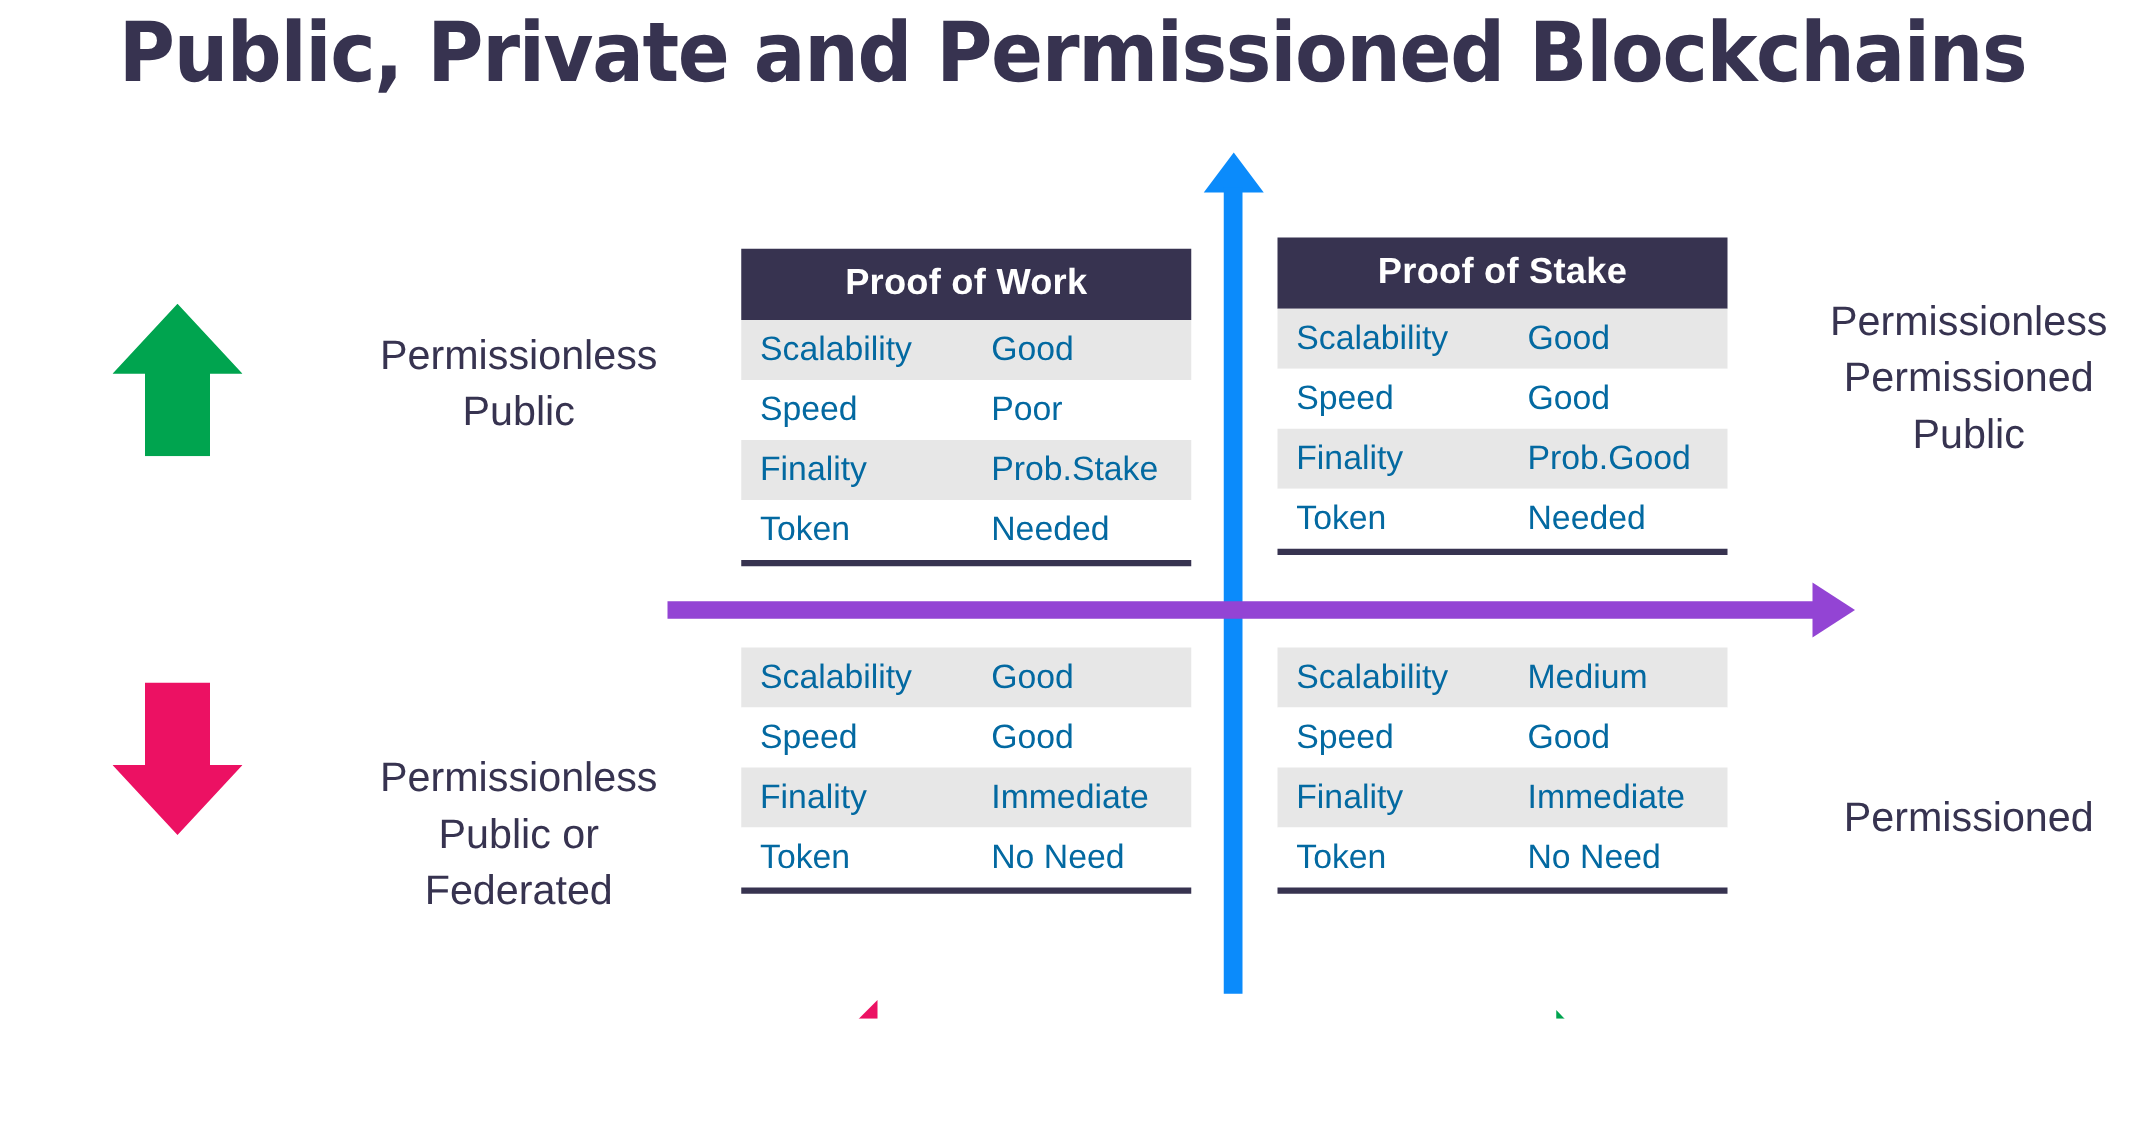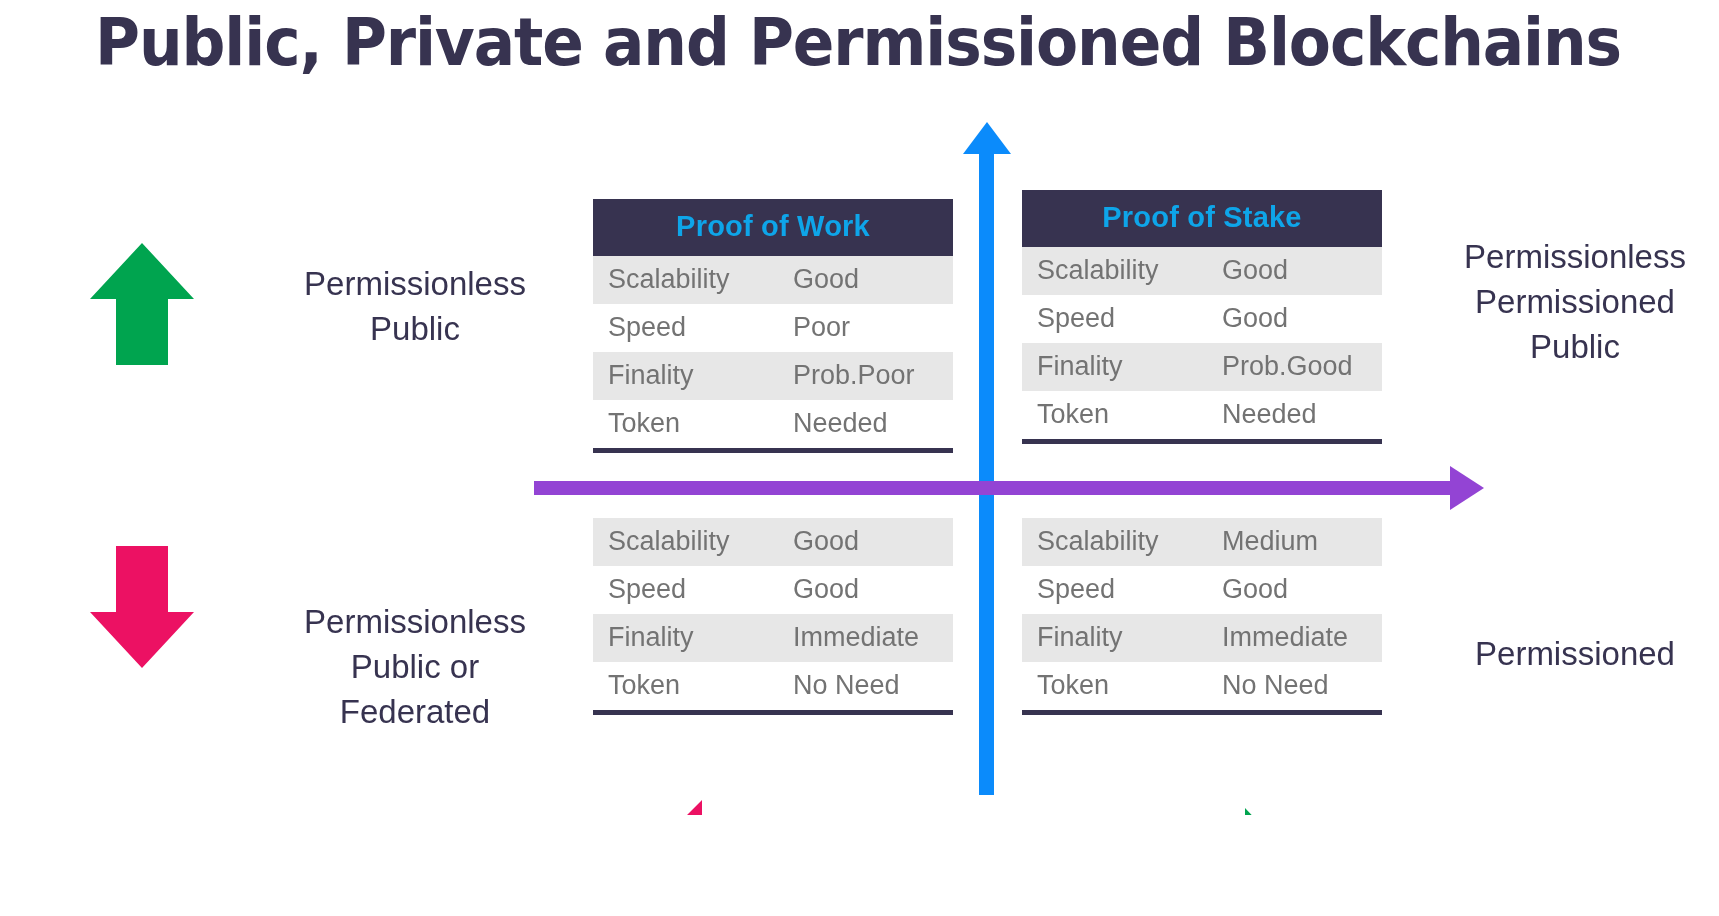--- a/index.html
+++ b/index.html
@@ -115,31 +115,31 @@
     width: 360px;
     border-collapse: collapse;
   }
   #table-pow  { left: 593px;  top: 199px; }
   #table-pos  { left: 1022px; top: 190px; }
   #table-fbft { left: 593px;  top: 518px; }
   #table-bft  { left: 1022px; top: 518px; }
 
   .qtable .thead {
     background: #373350;
-    color: #0ea5e9;
+    color: #ffffff;
     font-size: 29px;
     font-weight: bold;
     text-align: center;
     padding: 11px 0 13px 0;
     letter-spacing: 0.2px;
   }
   .qtable .trow {
     display: flex;
     font-size: 27px;
-    color: #737373;
+    color: #0369a1;
     padding: 8px 0 9px 0;
   }
   .qtable .trow.alt { background: #e7e7e7; }
   .qtable .trow.plain { background: #ffffff; }
   .qtable .trow .cell-k { flex: 0 0 185px; padding-left: 15px; }
   .qtable .trow .cell-v { flex: 1 1 auto; }
   .qtable .tfoot-rule {
     height: 5px;
     background: #373350;
   }
@@ -207,21 +207,21 @@
       <div class="trow alt">
         <span class="cell-k">Scalability</span>
         <span class="cell-v">Good</span>
       </div>
       <div class="trow plain">
         <span class="cell-k">Speed</span>
         <span class="cell-v">Poor</span>
       </div>
       <div class="trow alt">
         <span class="cell-k">Finality</span>
-        <span class="cell-v">Prob.Poor</span>
+        <span class="cell-v">Prob.Stake</span>
       </div>
       <div class="trow plain">
         <span class="cell-k">Token</span>
         <span class="cell-v">Needed</span>
       </div>
       <div class="tfoot-rule"></div>
     </div>
   <div class="qtable" id="table-pos">
       <div class="thead">Proof of Stake</div>
       <div class="trow alt">

